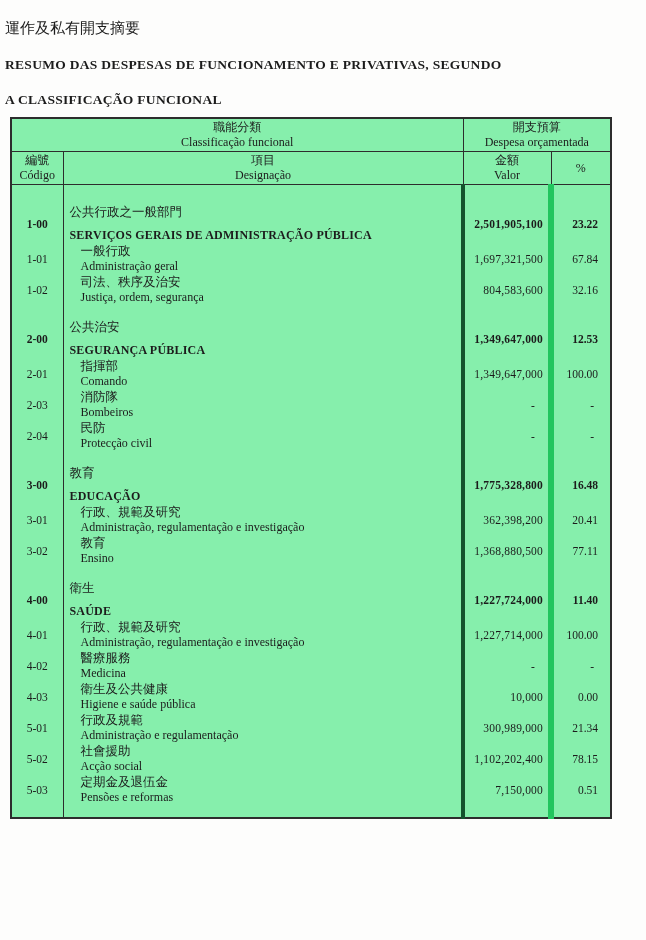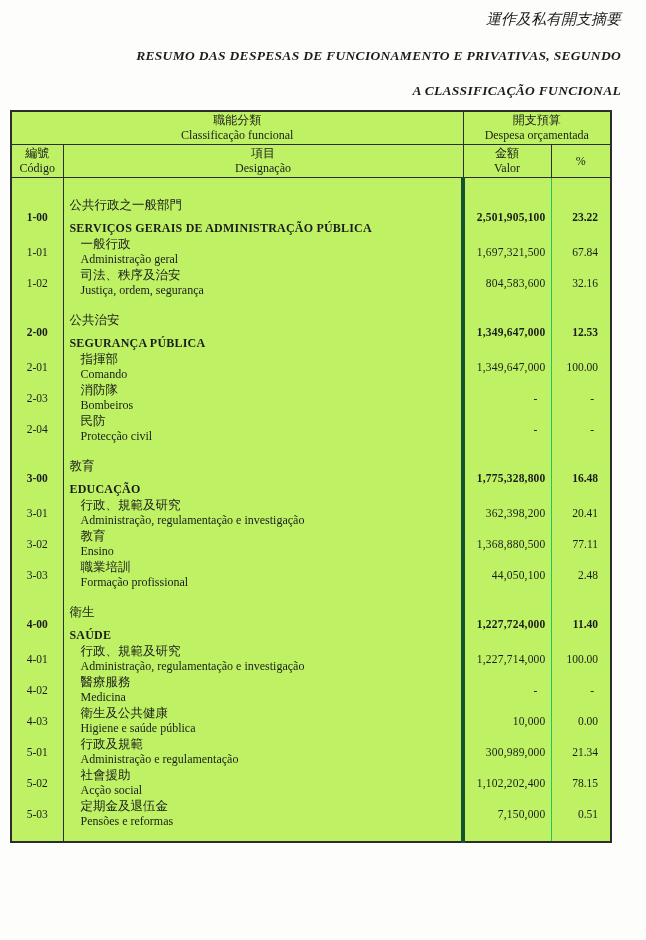--- a/index.html
+++ b/index.html
@@ -10,39 +10,38 @@
     height: 940px;
     margin: 0 auto;
     background: #fdfdfc;
     color: #1c1c1c;
     font-family: "Liberation Serif", "DejaVu Serif", serif;
     overflow: hidden;
   }
   
   .title-block {
     position: absolute;
-    top: 10px;
+    top: 19px;
     left: 5px;
     width: 616px;
-    text-align: right;
+    text-align: left;
     line-height: 1.28;
-    font-style: italic;
   }
   .title-zh-1 { font-size: 15px; }
   .title-zh-2 { font-size: 14px; margin-top: 2px; }
   .title-pt { font-size: 13.5px; font-weight: bold; letter-spacing: 0.3px; margin-top: 18px; }
   
   table.budget-table {
     position: absolute;
     left: 10px;
-    top: 110px;
+    top: 117px;
     width: 600px;
     border-collapse: collapse;
     table-layout: fixed;
-    background: #bef264;
+    background: #86efac;
   }
   table.budget-table { border: 2px solid #2d2d2d; }
   col.c-code  { width: 52px; }
   col.c-desig { width: 400px; }
   col.c-valor { width: 88px; }
   col.c-pct   { width: 60px; }
   thead th {
     font-weight: normal;
     text-align: center;
     vertical-align: middle;
@@ -53,21 +52,21 @@
     padding: 1px 2px;
   }
   thead .v-sep { border-left: 1px solid #2d2d2d; }
   tbody td {
     vertical-align: middle;
     font-size: 12px;
     padding: 0;
   }
   tbody td.col-desig { border-left: 1px solid #2d2d2d; }
   tbody td.col-valor { border-left: 4px solid #14532d; }
-  tbody td.col-pct   { border-left: 1px solid #22c55e; }
+  tbody td.col-pct   { border-left: 6px solid #22c55e; }
   tbody td.col-code  { text-align: center; font-size: 11.5px; }
   tbody td.col-valor { text-align: right; padding-right: 5px;  font-size: 11.5px; letter-spacing: 0.2px; }
   tbody td.col-pct   { text-align: right; padding-right: 12px; font-size: 11.5px; }
   tbody td.col-valor.dash { padding-right: 13px; }
   tbody td.col-pct.dash   { padding-right: 16px; }
   .desig-zh { font-size: 12.5px; line-height: 16px; padding-left: 17px; }
   .desig-pt { font-size: 12px;   line-height: 15px; padding-left: 17px; }
   tr.section-row .desig-zh { padding-left: 6px; }
   tr.section-row .desig-pt { padding-left: 6px; font-weight: bold; letter-spacing: 0.2px; margin-top: 8px; }
   tr.section-row td.col-code,
@@ -206,29 +205,20 @@
         </tr>
         <tr>
           <td class="col-code">3-02</td>
           <td class="col-desig">
             <div class="desig-zh">教育</div>
             <div class="desig-pt">Ensino</div>
           </td>
           <td class="col-valor">1,368,880,500</td>
           <td class="col-pct">77.11</td>
         </tr>
-        <tr>
-          <td class="col-code">3-03</td>
-          <td class="col-desig">
-            <div class="desig-zh">職業培訓</div>
-            <div class="desig-pt">Formação profissional</div>
-          </td>
-          <td class="col-valor">44,050,100</td>
-          <td class="col-pct">2.48</td>
-        </tr>
         <tr class="section-row section-start">
           <td class="col-code">4-00</td>
           <td class="col-desig">
             <div class="desig-zh">衛生</div>
             <div class="desig-pt">SAÚDE</div>
           </td>
           <td class="col-valor">1,227,724,000</td>
           <td class="col-pct">11.40</td>
         </tr>
         <tr>

